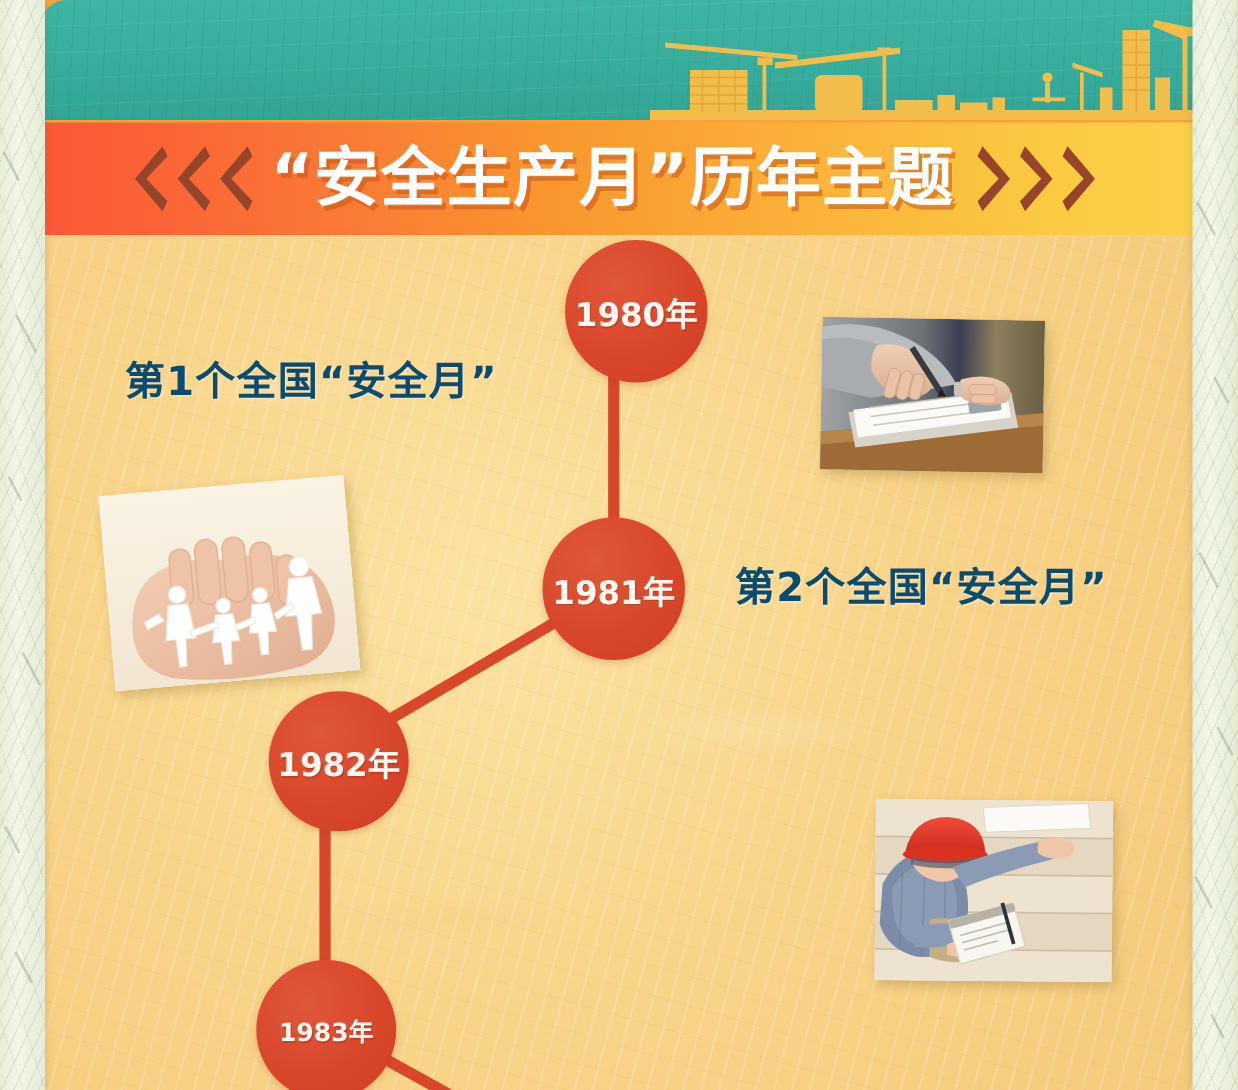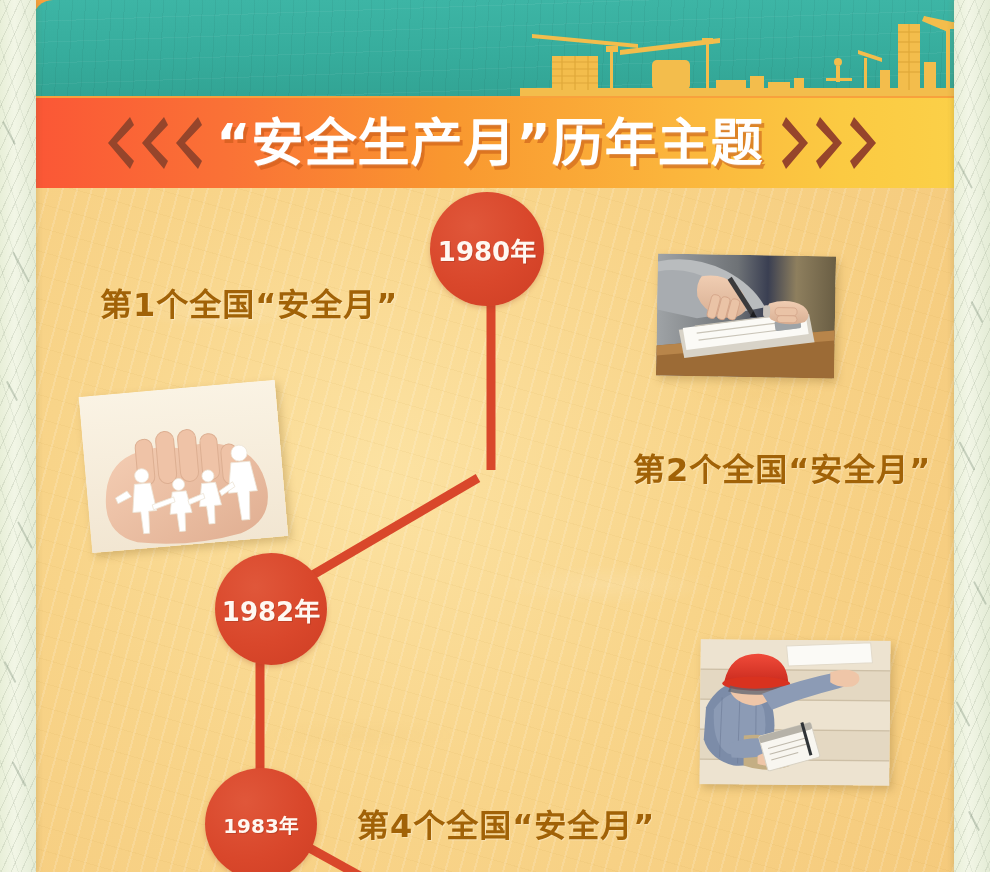--- a/index.html
+++ b/index.html
@@ -86,21 +86,21 @@
     display:flex;align-items:center;justify-content:center;
     box-shadow:0 2px 5px rgba(150,60,30,.25);
   }
   .node span{
     color:#FFF8F2;font-weight:bold;white-space:nowrap;
     font-family:"DejaVu Sans","Liberation Sans",sans-serif;
     text-shadow:1px 1px 0 rgba(140,50,25,.35);
   }
 
   .caption{
-    position:absolute;z-index:18;color:#a16207;font-weight:bold;
+    position:absolute;z-index:18;color:#0c4a6e;font-weight:bold;
     white-space:nowrap;letter-spacing:1px;
     font-family:"DejaVu Sans","Liberation Sans",sans-serif;
     text-shadow:1px 1px 1px rgba(255,255,255,.35);
   }
 
   
   .photo{
     position:absolute;z-index:15;overflow:hidden;
     box-shadow:3px 4px 9px rgba(140,105,45,.33);
   }
@@ -367,39 +367,41 @@
         <g stroke="#BFB9AC" stroke-width="1.2">
           <line x1="68" y1="102" x2="108" y2="102"></line>
             <line x1="68" y1="108" x2="108" y2="108"></line>
           <line x1="68" y1="114" x2="96" y2="114"></line>
         </g>
         <rect x="106" y="86" width="3" height="34" fill="#2F3336"></rect>
       </g>
     </svg>
   </div>
 
-  <div class="node" style="left:430px;top:192px;width:114px;height:114px;">
+  <div class="node" style="left:452px;top:192px;width:114px;height:114px;">
     <span style="font-size:26px;">1980年</span>
   </div>
 
+  <div class="node" style="left:434px;top:414px;width:114px;height:114px;">
+    <span style="font-size:26px;">1981年</span>
+  </div>
 
   <div class="node" style="left:215px;top:553px;width:112px;height:112px;">
     <span style="font-size:26px;">1982年</span>
   </div>
 
   <div class="node" style="left:205px;top:768px;width:112px;height:112px;">
     <span style="font-size:20px;">1983年</span>
   </div>
 
   <div class="caption" style="left:100px;top:279px;font-size:32px;">第1个全国“安全月”</div>
 
-  <div class="caption" style="left:588px;top:444px;font-size:32px;margin-left:45px;">第2个全国“安全月”</div>
-
-
-  <div class="caption" style="left:357px;top:800px;font-size:32px;">第4个全国“安全月”</div>
+  <div class="caption" style="left:588px;top:444px;font-size:32px;">第2个全国“安全月”</div>
+
+
 
   <div class="side-border left">
     <div class="fleck" style="left:8px;top:120px;width:2px;height:26px;"></div>
     <div class="fleck" style="left:20px;top:250px;width:2px;height:34px;"></div>
     <div class="fleck" style="left:11px;top:380px;width:2px;height:22px;"></div>
     <div class="fleck" style="left:24px;top:520px;width:2px;height:30px;"></div>
     <div class="fleck" style="left:9px;top:660px;width:2px;height:24px;"></div>
     <div class="fleck" style="left:18px;top:760px;width:2px;height:28px;"></div>
   </div>
   <div class="side-border right">

